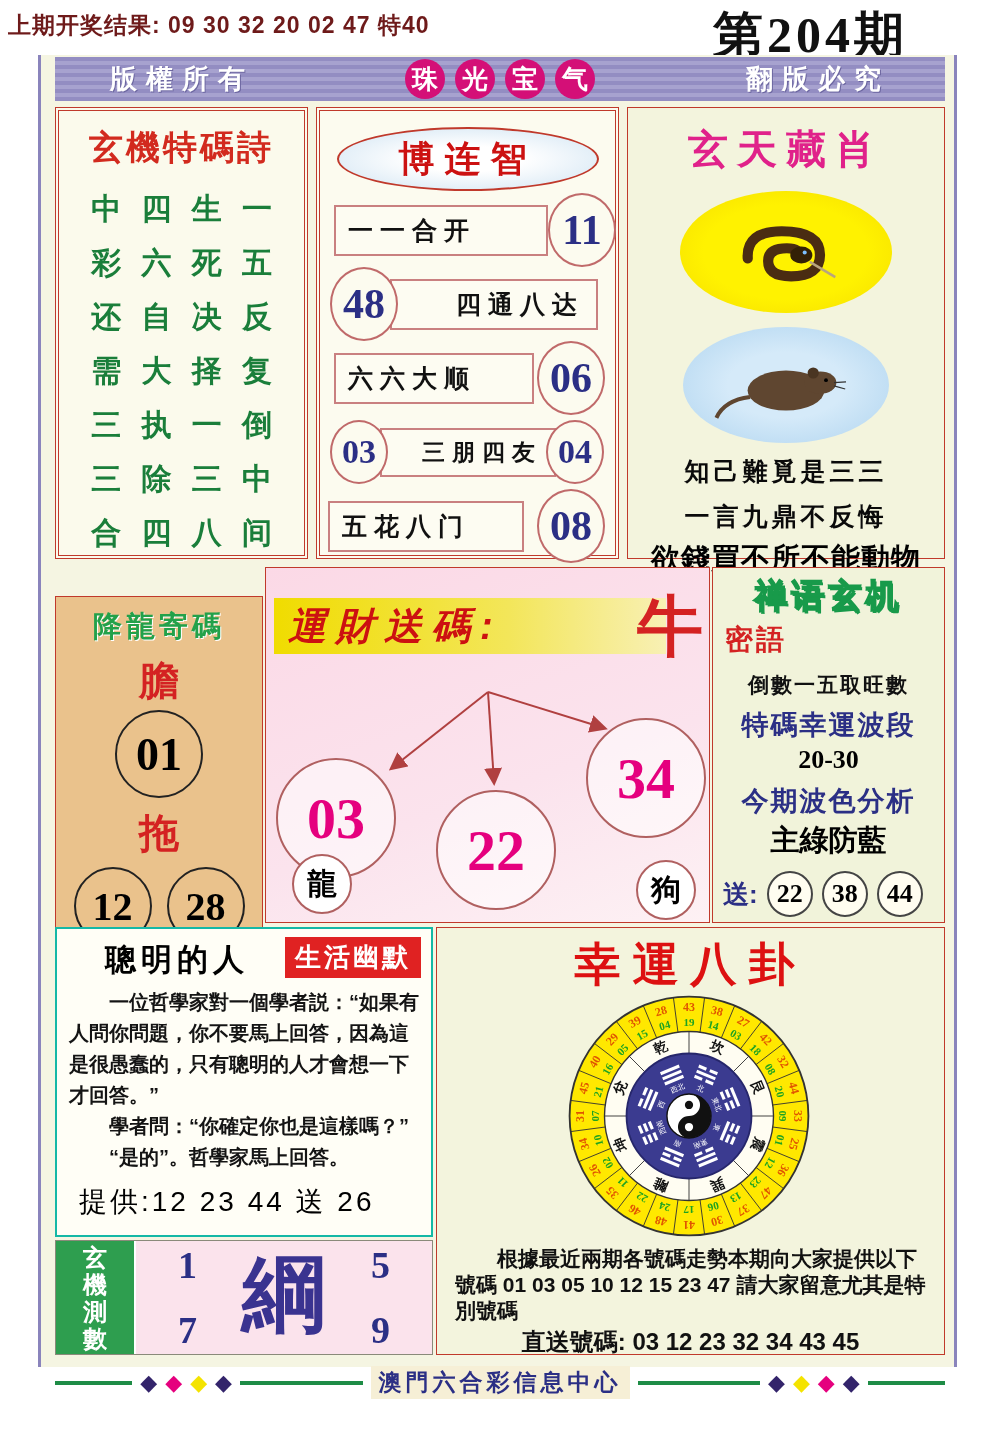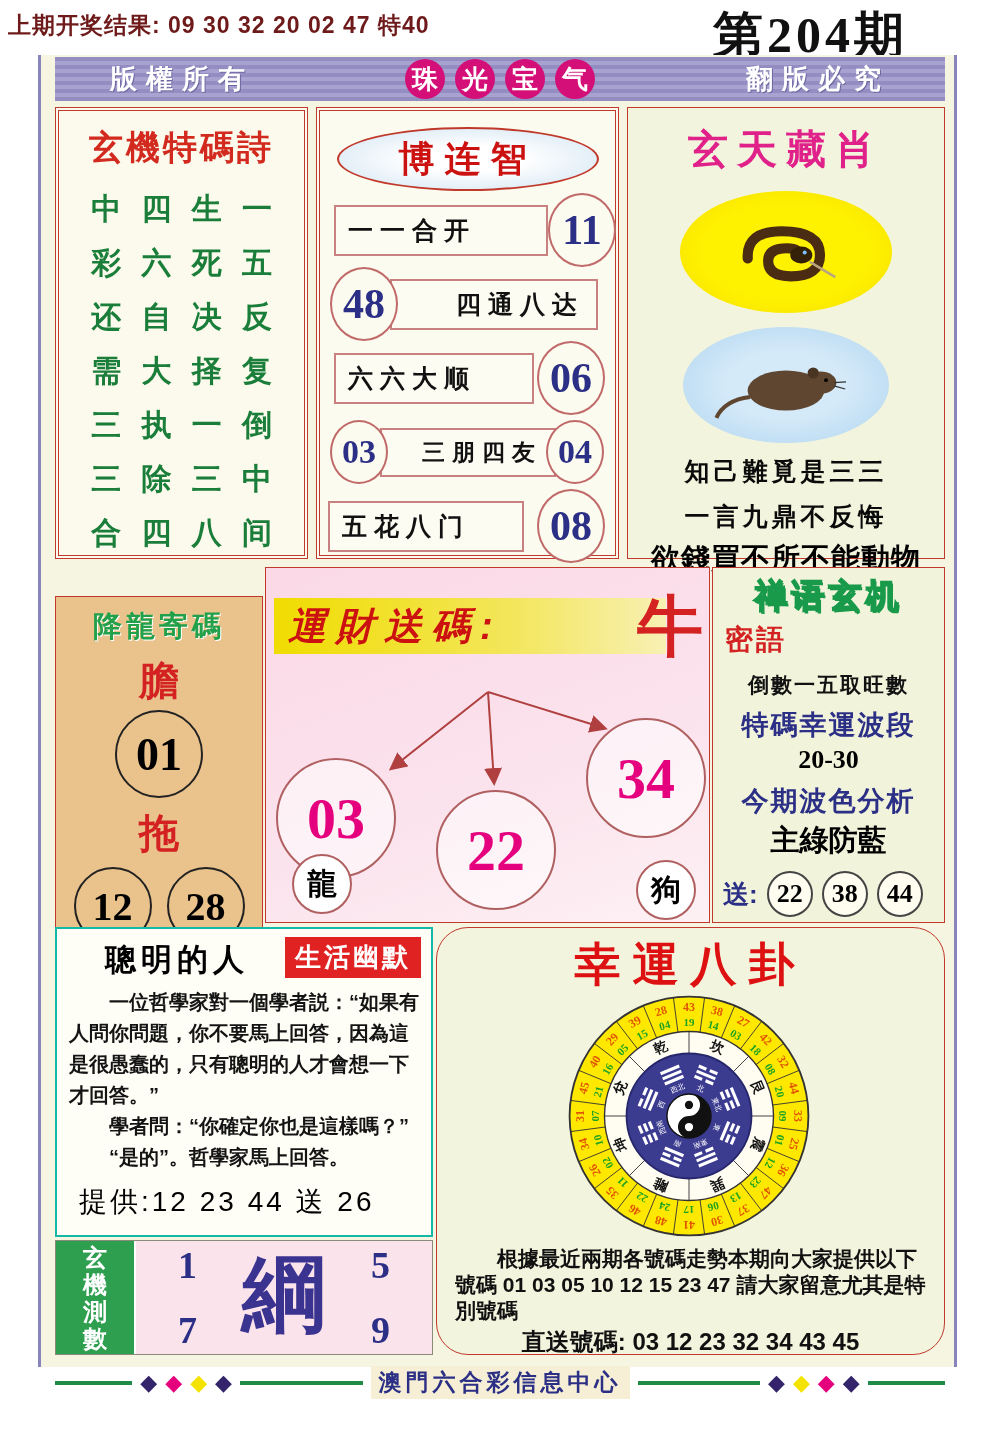--- a/index.html
+++ b/index.html
@@ -106,21 +106,21 @@
   #panel-joke{left:55px;top:927px;width:378px;height:310px;background:#FFFEF6;border:2px solid #14b8a6;}
   #joke-title{position:absolute;left:48px;top:10px;font-size:31px;font-weight:bold;color:#000;letter-spacing:5px;}
   #joke-badge{position:absolute;right:10px;top:8px;background:#E02222;color:#fff;
       font-size:26px;font-weight:bold;letter-spacing:3px;padding:3px 10px;}
   #joke-body{position:absolute;left:12px;right:10px;top:58px;font-size:20px;font-weight:bold;
       color:#141414;line-height:31px;}
   #joke-body p{margin:0;text-indent:2em;}
   #joke-provide{position:absolute;left:22px;bottom:14px;font-size:28px;font-weight:normal;color:#000;letter-spacing:3px;}
 
   
-  #panel-bagua{left:436px;top:927px;width:509px;height:428px;background:#F3F4DD;border-radius:32px;}
+  #panel-bagua{left:436px;top:927px;width:509px;height:428px;background:#F3F4DD;}
   #bagua-title{text-align:center;margin-top:6px;font-size:46px;font-weight:bold;color:#DD1111;letter-spacing:12px;}
   #bagua-svg{position:absolute;left:128px;top:64px;}
   #bagua-text{position:absolute;left:18px;right:14px;top:318px;font-size:21px;font-weight:bold;
       color:#111;line-height:26px;text-indent:2em;}
   #bagua-direct{position:absolute;left:0;right:0;top:398px;text-align:center;
       font-size:24px;font-weight:bold;color:#111;}
 
   
   #panel-mystic{left:55px;top:1240px;width:378px;height:115px;display:flex;border:1px solid #8a8a7a;}
   #mystic-label{width:80px;background:#2E9E4F;display:flex;flex-direction:column;align-items:center;

